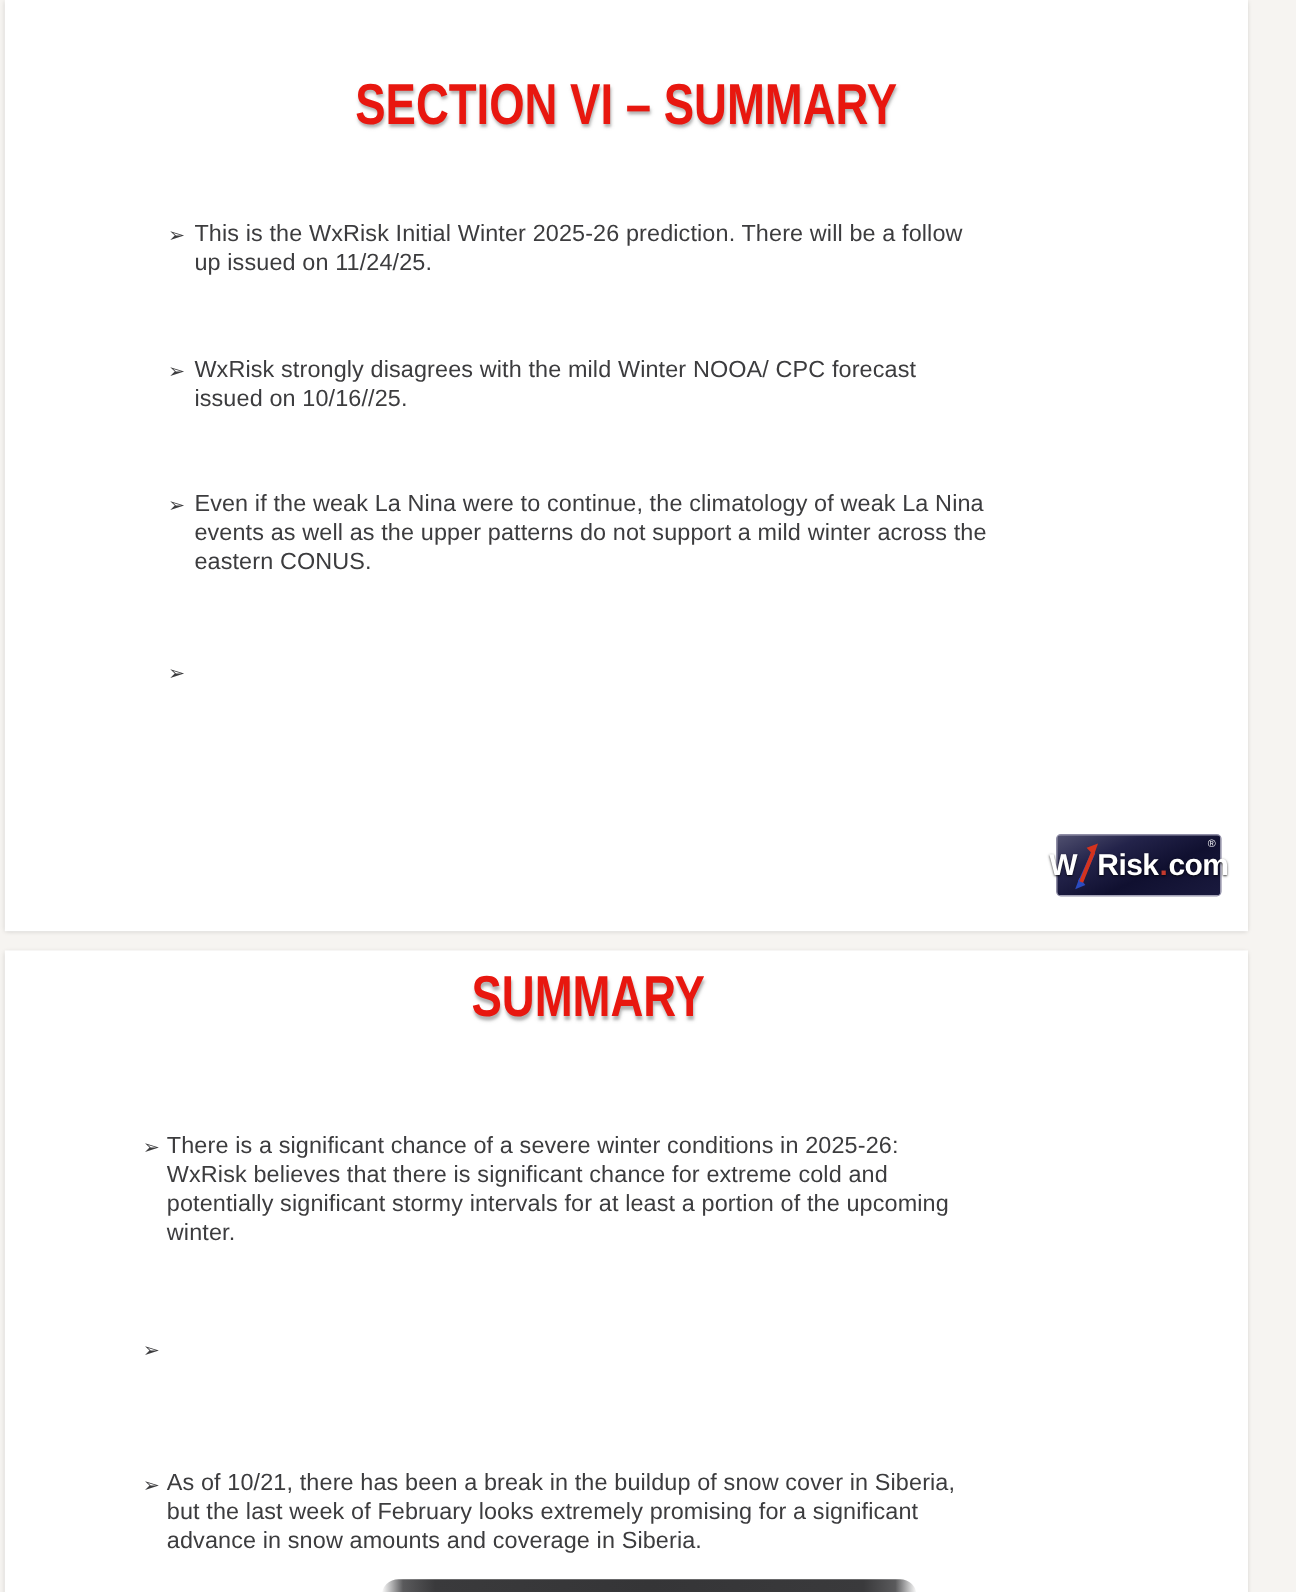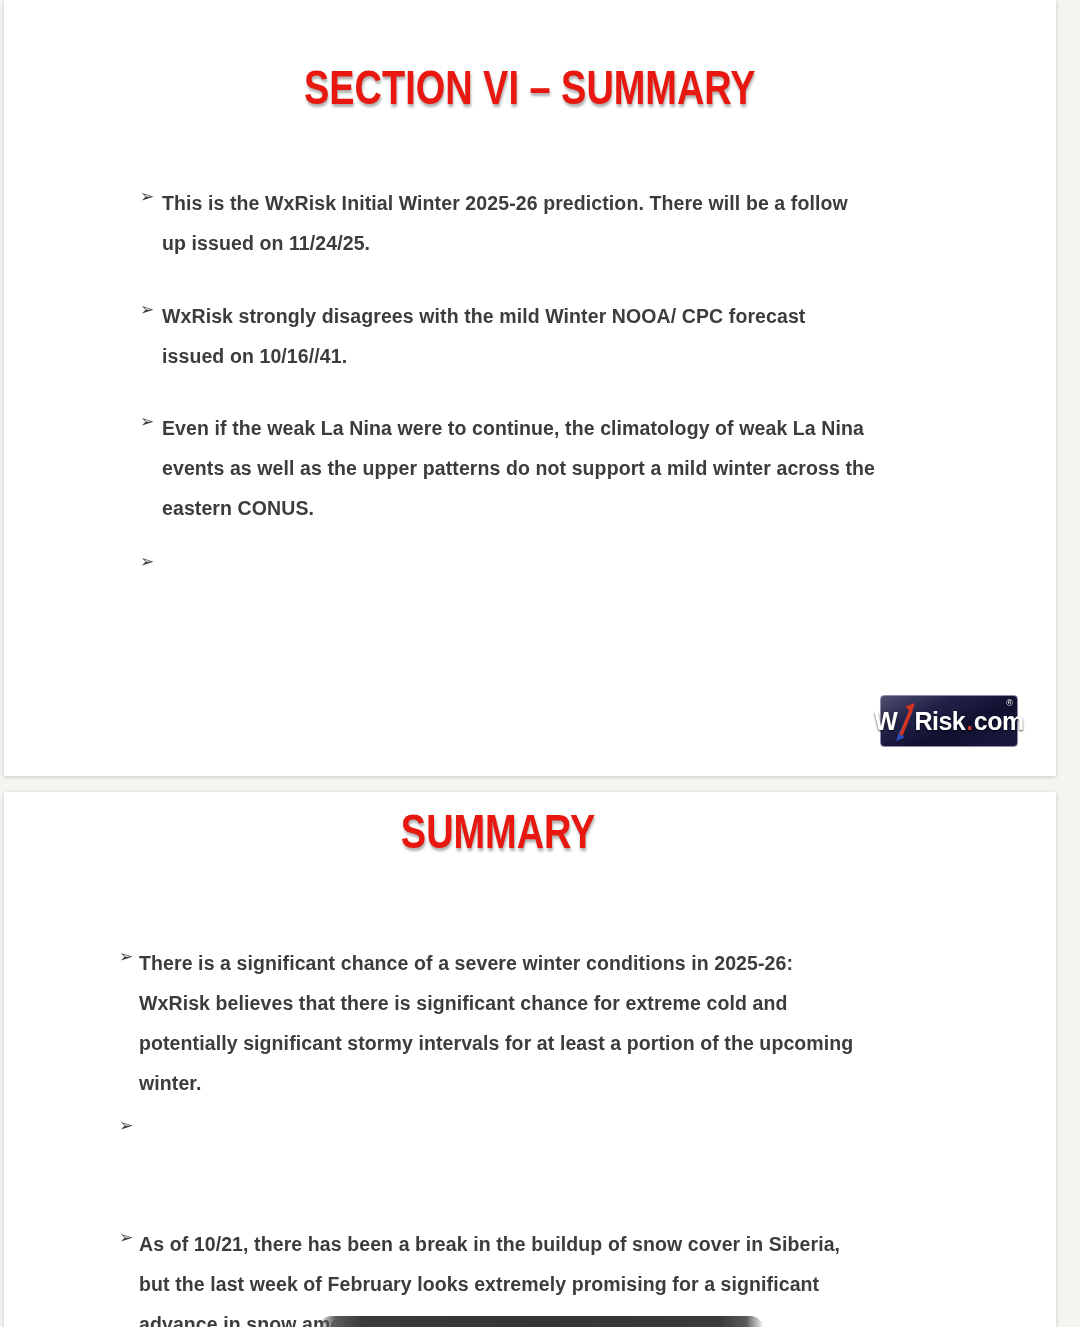--- a/index.html
+++ b/index.html
@@ -6,21 +6,20 @@
   body{
     width:1080px;height:1327px;
     background:#f6f4f1;
     font-family:"Liberation Sans","DejaVu Sans",sans-serif;
     overflow:hidden;position:relative;
   }
   .viewer{position:absolute;inset:0;}
   .page{
     position:absolute;left:4px;width:1036px;background:#ffffff;
     box-shadow:0 1px 4px rgba(0,0,0,0.18);
-    padding-left:16px;
   }
   .page-1{top:0;height:776px;}
   .page-2{top:792px;height:622px;}
 
   .slide-title{
     position:absolute;left:0;width:100%;
     text-align:center;
     color:#e8170f;
     font-weight:bold;
     font-size:48px;line-height:52px;
@@ -39,23 +38,22 @@
     position:absolute;display:flex;align-items:flex-start;
     color:#3c3c3e;
   }
   .bullet .arrow{
     flex:none;width:22px;
     font-size:17px;line-height:28px;
     color:#3c3c3e;
   }
   .bullet .btext{
     white-space:pre-line;
-    font-size:19.5px;line-height:40px;
+    font-size:19.5px;line-height:24px;
     letter-spacing:0.1px;
-    font-weight:bold;
   }
   .page-1 .bullet{left:136px;width:870px;}
   .page-2 .bullet{left:115px;width:880px;}
   .page-2 .bullet .arrow{width:20px;}
 
   
   .logo{
     position:absolute;left:876px;top:695px;width:138px;height:52px;
     background:linear-gradient(155deg,#50506f 0%,#23234a 30%,#101030 60%,#1a1a3e 100%);
     border:1px solid #8f8da6;
@@ -98,21 +96,21 @@
     </div>
 
     <div class="bullet" style="top:183px">
       <span class="arrow">➢</span>
       <div class="btext">This is the WxRisk Initial Winter 2025-26 prediction. There will be a follow
 up issued on 11/24/25.</div>
     </div>
     <div class="bullet" style="top:296px">
       <span class="arrow">➢</span>
       <div class="btext">WxRisk strongly disagrees with the mild Winter NOOA/ CPC forecast
-issued on 10/16//41.</div>
+issued on 10/16//25.</div>
     </div>
     <div class="bullet" style="top:408px">
       <span class="arrow">➢</span>
       <div class="btext">Even if the weak La Nina were to continue, the climatology of weak La Nina
 events as well as the upper patterns do not support a mild winter across the
 eastern CONUS.</div>
     </div>
     <div class="bullet" style="top:548px">
       <span class="arrow">➢</span>
     </div>

